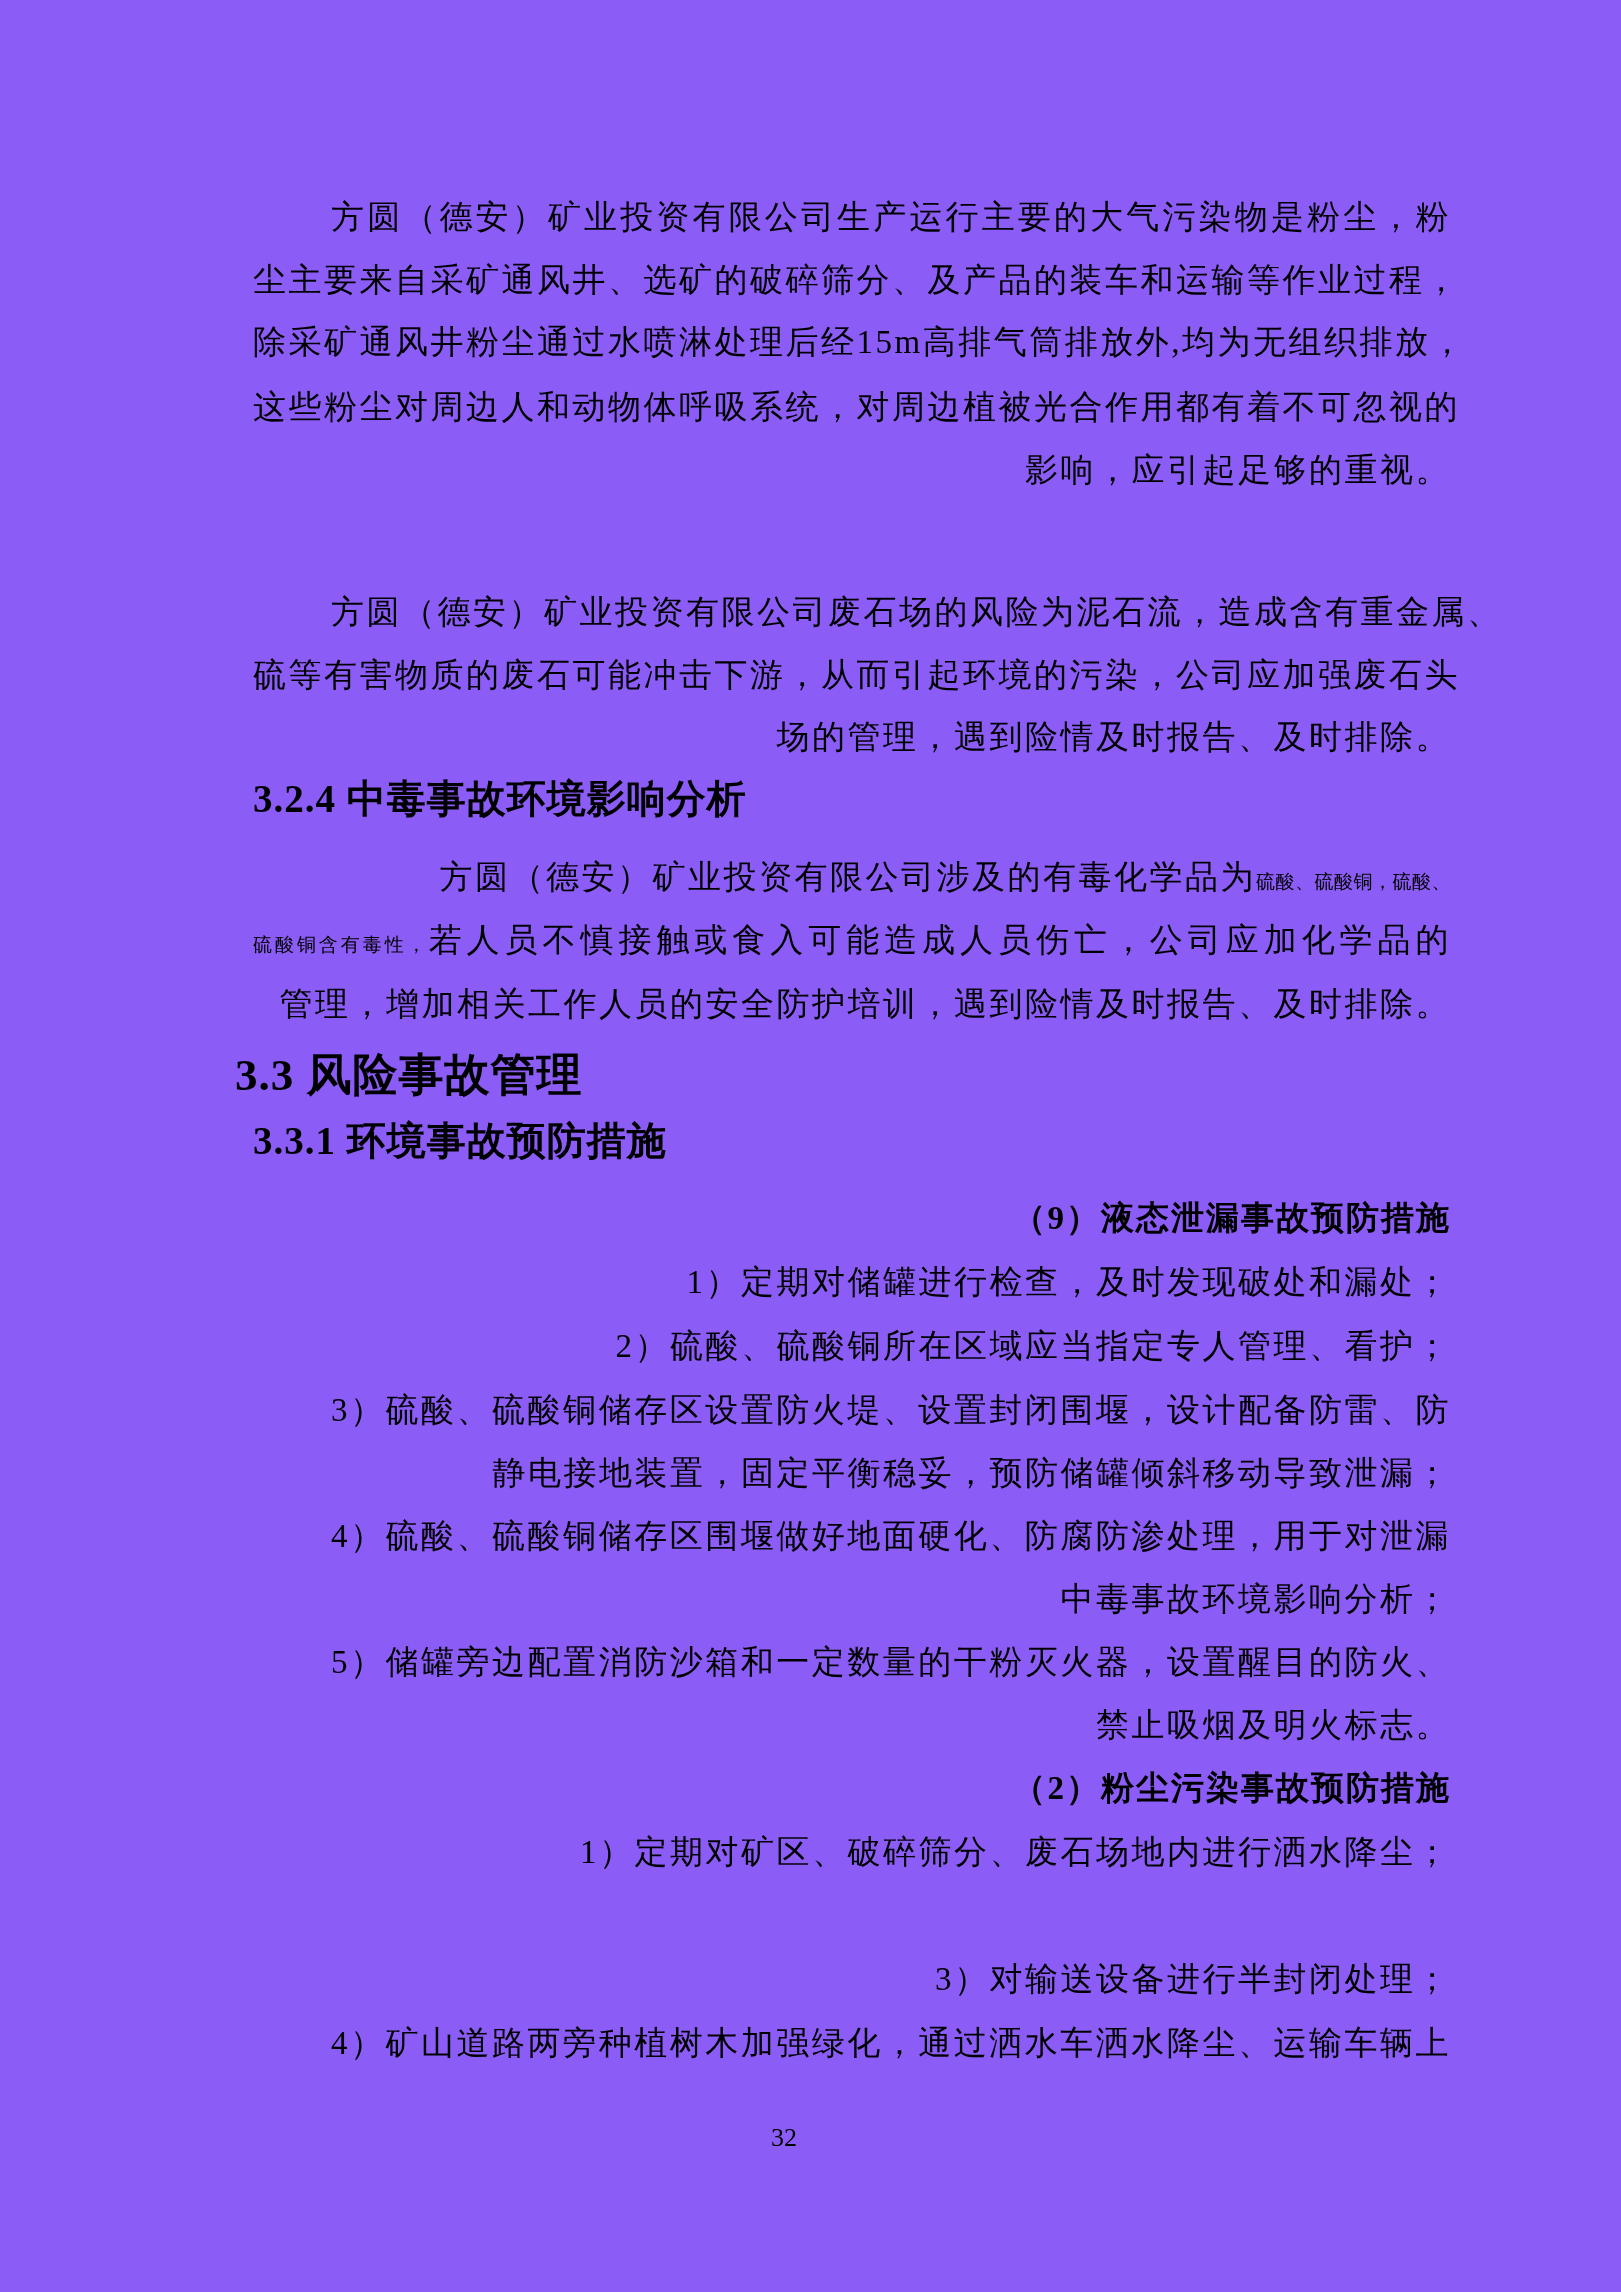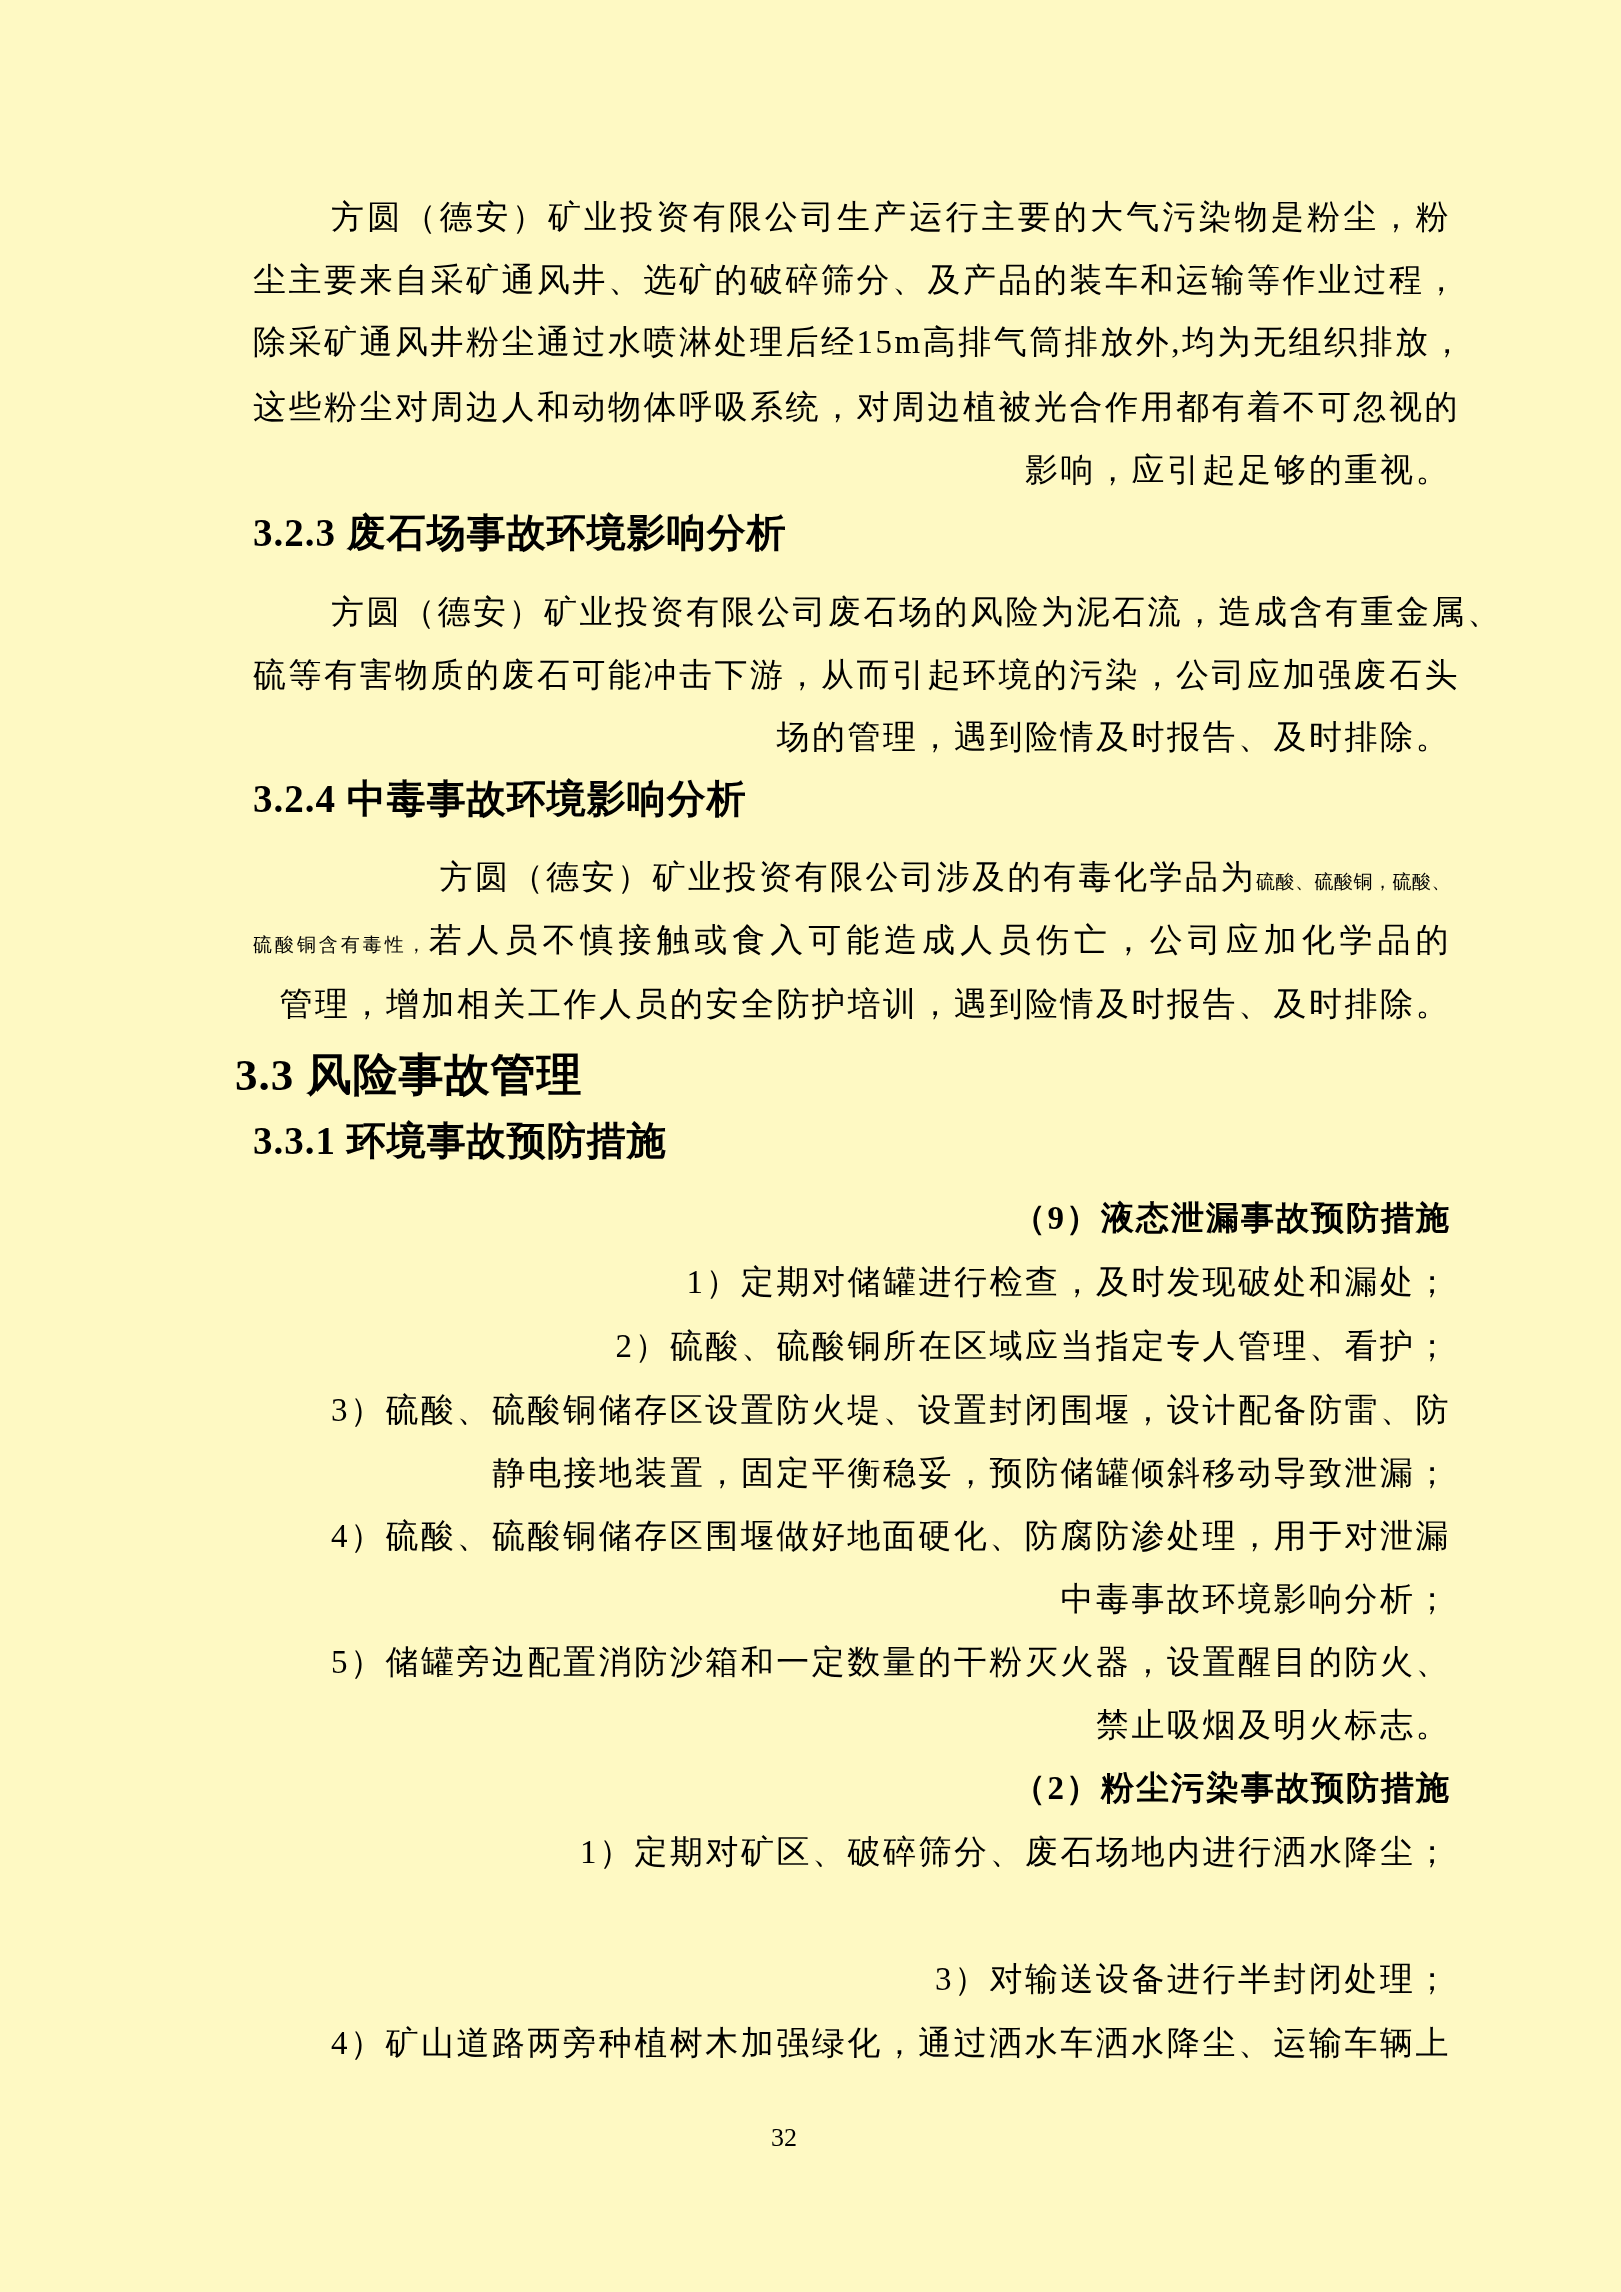--- a/index.html
+++ b/index.html
@@ -1,19 +1,19 @@
 <!DOCTYPE html>
 <html><head>
 <meta charset="utf-8">
 <style>
   html,body{margin:0;padding:0;background:#e8e8e8;}
   .page{
     position:relative;
     width:1621px;height:2293px;
-    background:#fef9c3;
+    background:#8b5cf6;
     margin:0 auto;
     font-family:"Liberation Serif","DejaVu Serif",serif;
     color:#000000;
     overflow:hidden;
   }
   .ln{
     position:absolute;
     left:253px;width:1198px;
     font-size:33px;line-height:1.25;
     letter-spacing:2.5px;
@@ -43,21 +43,20 @@
 <body>
 
 <div class="page">
 
   <div class="ln j ind" style="top:197px">方圆（德安）矿业投资有限公司生产运行主要的大气污染物是粉尘，粉</div>
   <div class="ln j" style="top:260px">尘主要来自采矿通风井、选矿的破碎筛分、及产品的装车和运输等作业过程，</div>
   <div class="ln j" style="top:322px">除采矿通风井粉尘通过水喷淋处理后经15m高排气筒排放外,均为无组织排放，</div>
   <div class="ln j" style="top:387px">这些粉尘对周边人和动物体呼吸系统，对周边植被光合作用都有着不可忽视的</div>
   <div class="ln" style="top:450px">影响，应引起足够的重视。</div>
 
-  <div class="hd3" style="top:511px">3.2.3 废石场事故环境影响分析</div>
 
   <div class="ln j ind" style="top:592px">方圆（德安）矿业投资有限公司废石场的风险为泥石流，造成含有重金属、</div>
   <div class="ln j" style="top:655px">硫等有害物质的废石可能冲击下游，从而引起环境的污染，公司应加强废石头</div>
   <div class="ln" style="top:717px">场的管理，遇到险情及时报告、及时排除。</div>
 
   <div class="hd3" style="top:777px">3.2.4 中毒事故环境影响分析</div>
 
   <div class="ln ind" style="top:857px"><span>方圆（德安）矿业投资有限公司涉及的有毒化学品为</span><span class="small">硫酸、硫酸铜，硫酸、</span></div>
   <div class="ln j" style="top:920px"><span class="small">硫酸铜含有毒性，</span><span>若人员不慎接触或食入可能造成人员伤亡，公司应加化学品的</span></div>
   <div class="ln" style="top:984px">管理，增加相关工作人员的安全防护培训，遇到险情及时报告、及时排除。</div>

